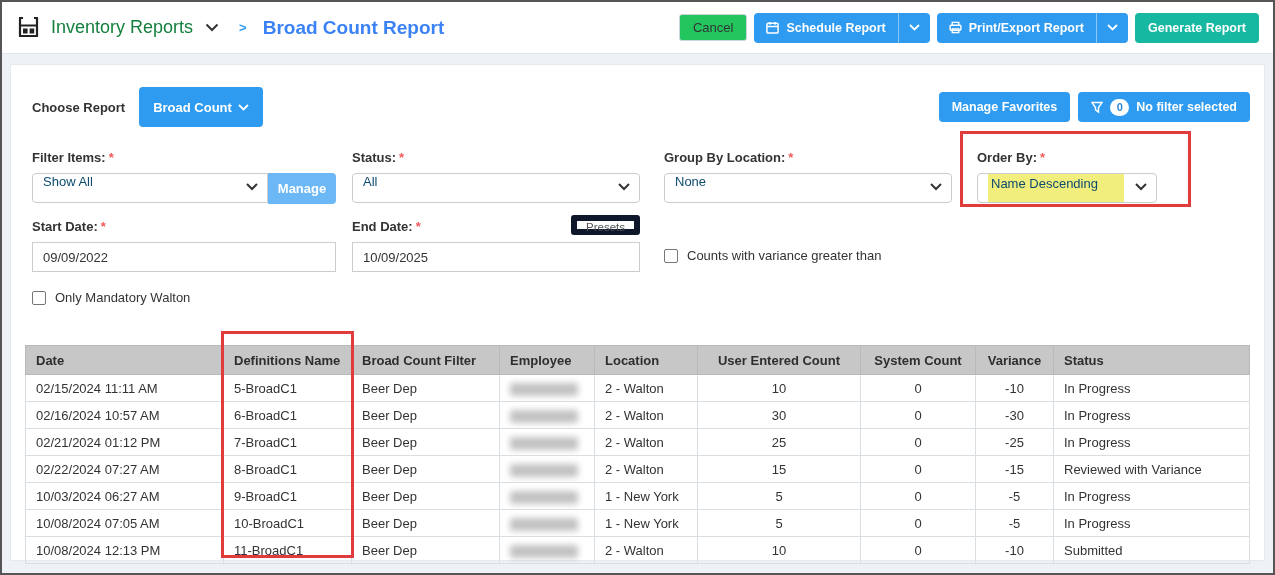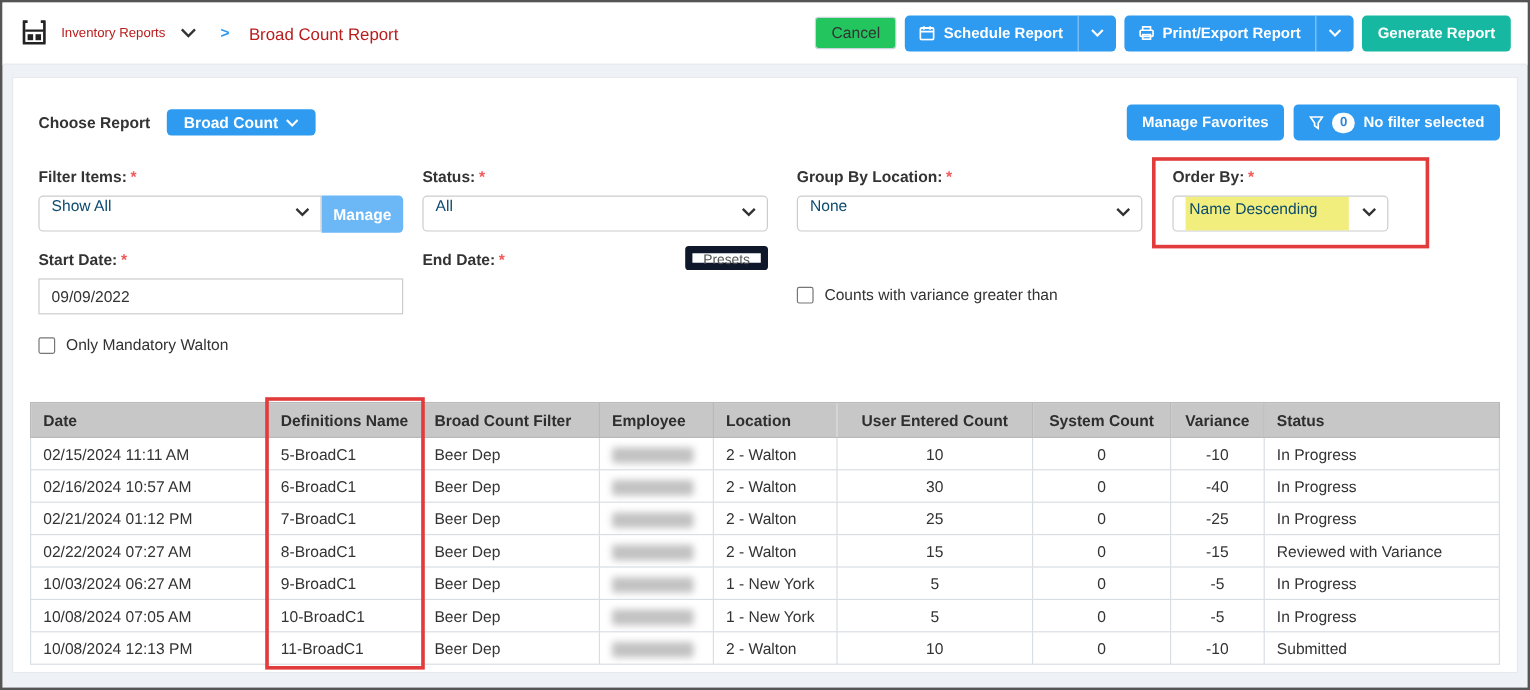--- a/index.html
+++ b/index.html
@@ -4,39 +4,39 @@
 <style>
   * { margin:0; padding:0; box-sizing:border-box; }
   html,body { width:1275px; height:575px; }
   body { font-family:"Liberation Sans", sans-serif; background:#eef1f6; color:#333; }
   #page { position:relative; width:1275px; height:575px; border:2px solid #555; background:#eef1f6; overflow:hidden; }
 
   
   .topbar { height:52px; background:#fff; border-bottom:1px solid #e4e7ea; display:flex; align-items:center; justify-content:space-between; padding:0 14px; }
   .tb-left { display:flex; align-items:center; gap:10px; }
   .app-icon { display:flex; align-items:center; }
-  .app-title { font-size:11px; color:#b91c1c; font-weight:400; }
+  .app-title { font-size:18px; color:#15803d; font-weight:400; }
   .title-caret { display:flex; align-items:center; margin-left:2px; cursor:pointer; }
   .crumb-sep { color:#2e9bf0; font-size:13px; font-weight:700; margin:0 6px 0 10px; }
-  .crumb-current { font-size:14px; color:#b91c1c; }
+  .crumb-current { font-size:19px; color:#3b82f6;font-weight:bold; }
   .tb-right { display:flex; align-items:center; gap:7px; }
   .btn { border:none; border-radius:4px; font-size:13px; cursor:pointer; font-family:inherit; }
   .btn-cancel { background:#22c55e; border:1px solid #ccd4dc; color:#333; height:27px; padding:0 13px; border-radius:3px; }
   .btn-split { background:#2e9bf0; color:#fff; height:30px; display:flex; align-items:center; border-radius:4px; overflow:hidden; }
   .split-main { display:flex; align-items:center; gap:7px; padding:0 12px; height:100%; cursor:pointer; font-weight:600; font-size:12.5px; }
   .split-caret { height:100%; display:flex; align-items:center; padding:0 10px; border-left:1px solid rgba(255,255,255,.45); cursor:pointer; }
   .btn-generate { background:#17b8a2; color:#fff; height:30px; padding:0 13px; font-weight:600; font-size:12.5px; }
 
   
   .panel { position:absolute; left:8px; right:8px; top:62px; bottom:12px; background:#fff; border:1px solid #e6eaee; padding:12px 14px; }
 
   .row-choose { margin-top:10px; display:flex; align-items:center; justify-content:space-between; }
   .rc-left { display:flex; align-items:center; gap:14px; }
   .choose-label { font-size:13px; font-weight:700; color:#333; }
-  .btn-report { background:#2e9bf0; color:#fff; height:22px; padding:0 14px; font-weight:600; font-size:13px; display:flex; align-items:center; gap:6px; border-radius:4px; }
+  .btn-report { background:#2e9bf0; color:#fff; height:40px; padding:0 14px; font-weight:600; font-size:13px; display:flex; align-items:center; gap:6px; border-radius:4px; }
   .rc-right { display:flex; align-items:center; gap:8px; }
   .btn-blue { background:#2e9bf0; color:#fff; height:30px; padding:0 13px; font-weight:600; font-size:12.5px; display:flex; align-items:center; gap:7px; border-radius:4px; }
   .badge { background:#fff; color:#2e86d8; border-radius:9px; min-width:19px; height:17px; font-size:11px; font-weight:700; display:flex; align-items:center; justify-content:center; padding:0 4px; }
 
   
   .filters-row { display:flex; margin-top:22px; }
   .fcol1 { width:304px; margin-right:16px; }
   .fcol2 { width:288px; margin-right:24px; }
   .fcol3 { width:288px; margin-right:25px; }
   .fcol4 { width:180px; }
@@ -239,20 +239,21 @@
         <input class="tinput" type="text" value="09/09/2022" style="">
       </div>
       <div class="fcol2">
         <div class="dlabel-row">
           <span class="flabel" style="margin-bottom:0;">
             <span>End Date:</span>
               <span class="req">*</span>
           </span>
           <button class="btn btn-presets">Presets</button>
         </div>
+        <input class="tinput" type="text" value="10/09/2025" style="">
       </div>
       <div class="fcol3">
         <div class="chk-inline">
           <span class="cb"></span>
           <span>Counts with variance greater than</span>
         </div>
       </div>
       <div class="fcol4"></div>
     </div>
 
@@ -288,21 +289,21 @@
             <td>In Progress</td>
           </tr>
           <tr>
             <td>02/16/2024 10:57 AM</td>
             <td>6-BroadC1</td>
             <td>Beer Dep</td>
             <td><span class="blur-chip"></span></td>
             <td>2 - Walton</td>
             <td>30</td>
             <td>0</td>
-            <td>-40</td>
+            <td>-30</td>
             <td>In Progress</td>
           </tr>
           <tr>
             <td>02/21/2024 01:12 PM</td>
             <td>7-BroadC1</td>
             <td>Beer Dep</td>
             <td><span class="blur-chip"></span></td>
             <td>2 - Walton</td>
             <td>25</td>
             <td>0</td>

